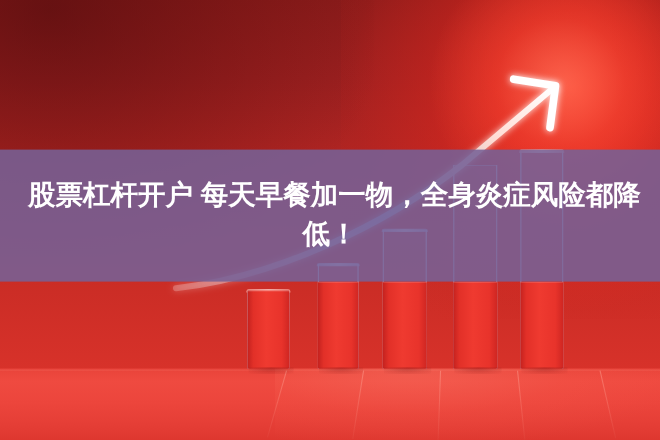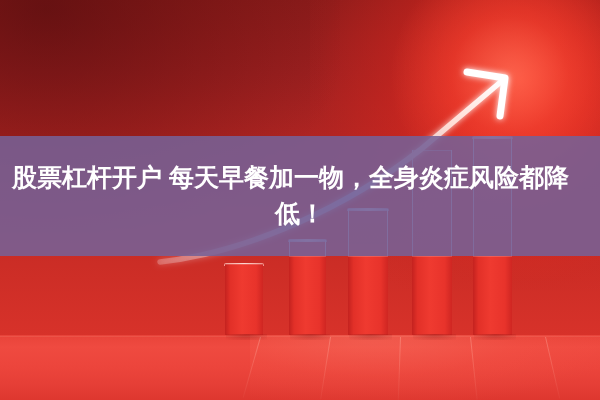--- a/index.html
+++ b/index.html
@@ -211,21 +211,21 @@
     gap: 2px;
   }
   .band-line {
     color: #ffffff;
     font-size: 25px;
     font-weight: bold;
     line-height: 1.35;
     letter-spacing: 0px;
     white-space: nowrap;
   }
-  .band-line.l1 { width: 592px; text-align: left; padding-left: 8px; box-sizing: border-box; }
+  .band-line.l1 { width: 592px; text-align: center; padding-left: 8px; box-sizing: border-box; }
   .band-line.l2 { text-align: center; }
 </style>
 </head>
 <body>
 
 <div id="stage">
 
   <div class="bg-base"></div>
   <div class="bg-corner-dark"></div>
   <div class="bg-glow"></div>

